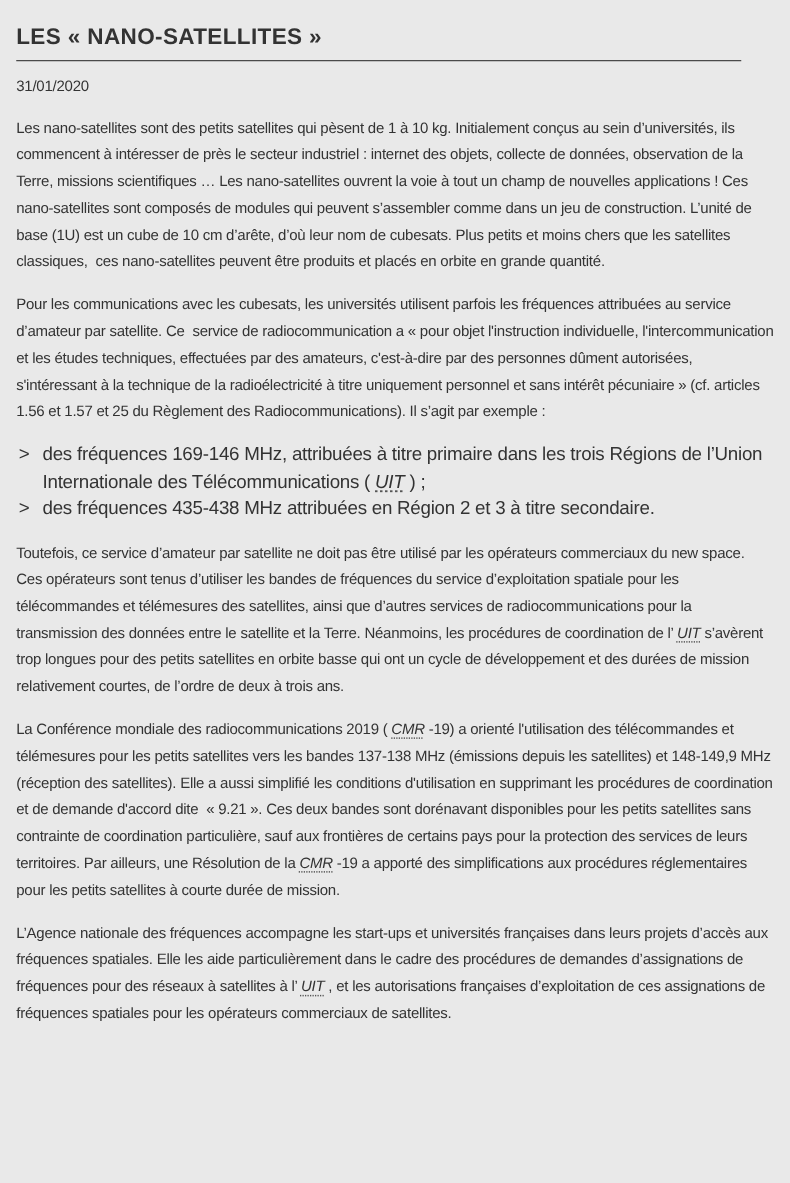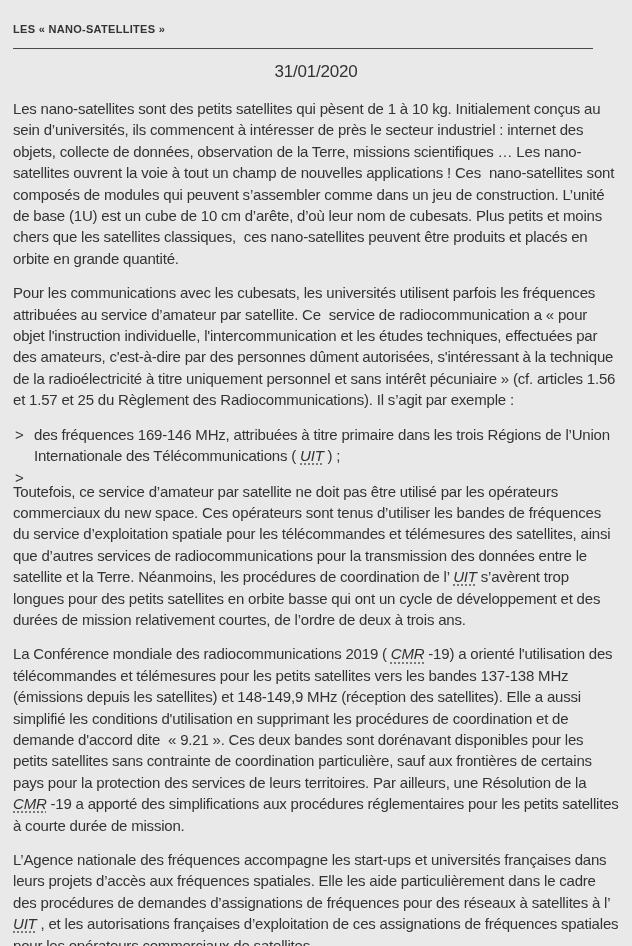--- a/index.html
+++ b/index.html
@@ -10,41 +10,40 @@
     font-family: "Liberation Sans", sans-serif;
   }
   .page {
     width: 632px;
     min-height: 946px;
     box-sizing: border-box;
     background: #e9e9e9;
     padding: 20px 13px 10px 13px;
   }
   h1.title {
-    font-size: 11px;
+    font-size: 18px;
     font-weight: 700;
     letter-spacing: 0.3px;
     line-height: 19px;
     margin: 0 0 9px 0;
     color: #333333;
   }
   hr.title-rule {
     border: 0;
     border-top: 1px solid #4a4a4a;
     width: 580px;
     margin: 0 auto 0 0;
   }
   .date {
-    font-size: 17px;
+    font-size: 12px;
     letter-spacing: -0.2px;
     margin: 13px 0 16px 0;
-    text-align: center;
   }
   .body-copy p {
-    font-size: 15px;
+    font-size: 12px;
     letter-spacing: -0.2px;
     line-height: 21.4px;
     margin: 0 0 13px 0;
     white-space: pre-wrap;
   }
   ul.ref-list {
     list-style: none;
     margin: 0 0 14px 0;
     padding: 0 0 0 2px;
     font-size: 15px;
@@ -76,19 +75,19 @@
 
 <div class="page">
   <h1 class="title">LES « NANO-SATELLITES »</h1>
   <hr class="title-rule">
   <div class="date">31/01/2020</div>
   <div class="body-copy">
       <p><span>Les nano-satellites sont des petits satellites qui pèsent de 1 à 10 kg. Initialement conçus au sein d’universités, ils commencent à intéresser de près le secteur industriel : internet des objets, collecte de données, observation de la Terre, missions scientifiques … Les nano-satellites ouvrent la voie à tout un champ de nouvelles applications ! Ces  nano-satellites sont composés de modules qui peuvent s’assembler comme dans un jeu de construction. L’unité de base (1U) est un cube de 10 cm d’arête, d’où leur nom de cubesats. Plus petits et moins chers que les satellites classiques,  ces nano-satellites peuvent être produits et placés en orbite en grande quantité.</span></p>
       <p><span>Pour les communications avec les cubesats, les universités utilisent parfois les fréquences attribuées au service d’amateur par satellite. Ce  service de radiocommunication a « pour objet l'instruction individuelle, l'intercommunication et les études techniques, effectuées par des amateurs, c'est-à-dire par des personnes dûment autorisées, s'intéressant à la technique de la radioélectricité à titre uniquement personnel et sans intérêt pécuniaire » (cf. articles 1.56 et 1.57 et 25 du Règlement des Radiocommunications). Il s’agit par exemple :</span></p>
       <ul class="ref-list">
         <li><span class="marker">&gt;</span><span>des fréquences 169-146 MHz, attribuées à titre primaire dans les trois Régions de l’Union Internationale des Télécommunications ( </span><a class="ref">UIT</a><span> ) ;</span></li>
-        <li><span class="marker">&gt;</span></li>
+        <li><span class="marker">&gt;</span><span>des fréquences 435-438 MHz attribuées en Région 2 et 3 à titre secondaire.</span></li>
       </ul>
       <p><span>Toutefois, ce service d’amateur par satellite ne doit pas être utilisé par les opérateurs commerciaux du new space. Ces opérateurs sont tenus d’utiliser les bandes de fréquences du service d’exploitation spatiale pour les télécommandes et télémesures des satellites, ainsi que d’autres services de radiocommunications pour la transmission des données entre le satellite et la Terre. Néanmoins, les procédures de coordination de l’ </span><a class="ref">UIT</a><span> s’avèrent trop longues pour des petits satellites en orbite basse qui ont un cycle de développement et des durées de mission relativement courtes, de l’ordre de deux à trois ans.</span></p>
       <p><span>La Conférence mondiale des radiocommunications 2019 ( </span><a class="ref">CMR</a><span> -19) a orienté l'utilisation des télécommandes et télémesures pour les petits satellites vers les bandes 137-138 MHz (émissions depuis les satellites) et 148-149,9 MHz (réception des satellites). Elle a aussi simplifié les conditions d'utilisation en supprimant les procédures de coordination et de demande d'accord dite  « 9.21 ». Ces deux bandes sont dorénavant disponibles pour les petits satellites sans contrainte de coordination particulière, sauf aux frontières de certains pays pour la protection des services de leurs territoires. Par ailleurs, une Résolution de la </span><a class="ref">CMR</a><span> -19 a apporté des simplifications aux procédures réglementaires pour les petits satellites à courte durée de mission.</span></p>
       <p><span>L’Agence nationale des fréquences accompagne les start-ups et universités françaises dans leurs projets d’accès aux fréquences spatiales. Elle les aide particulièrement dans le cadre des procédures de demandes d’assignations de fréquences pour des réseaux à satellites à l’ </span><a class="ref">UIT</a><span> , et les autorisations françaises d’exploitation de ces assignations de fréquences spatiales pour les opérateurs commerciaux de satellites.</span></p>
     </div>
 </div>
 
 </body></html>

